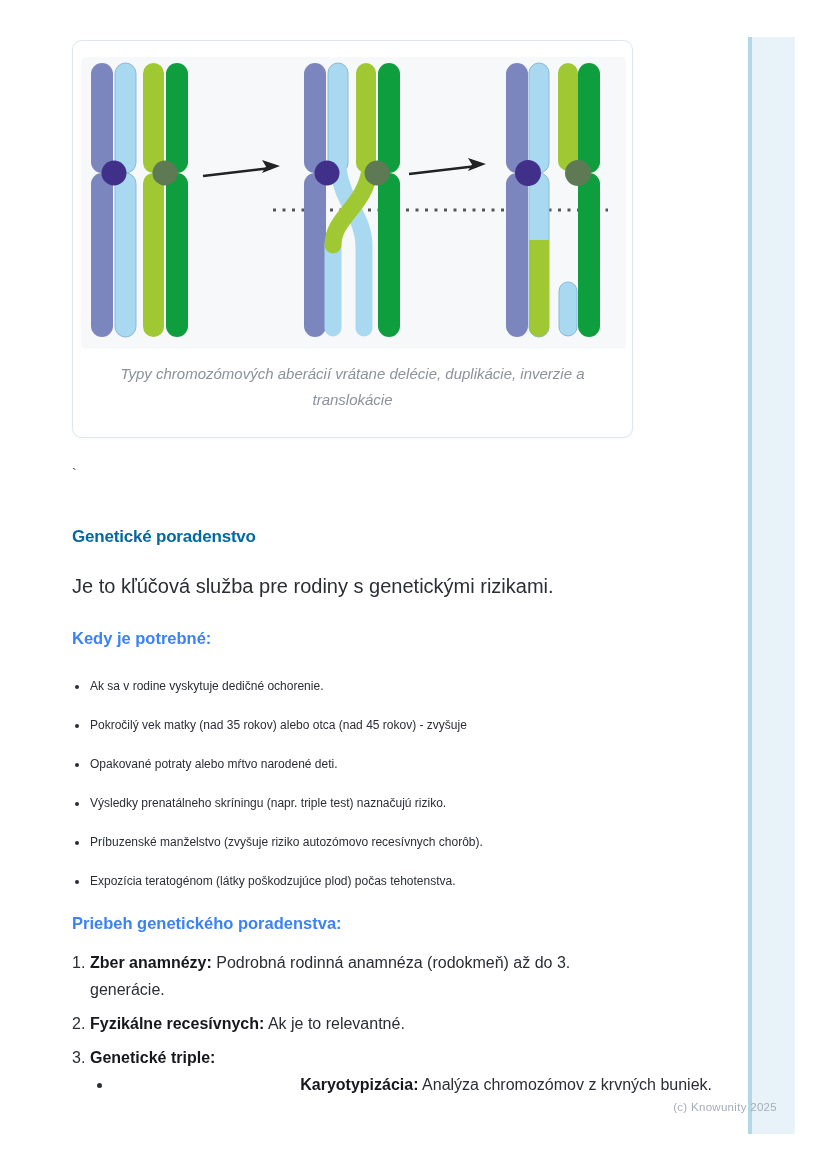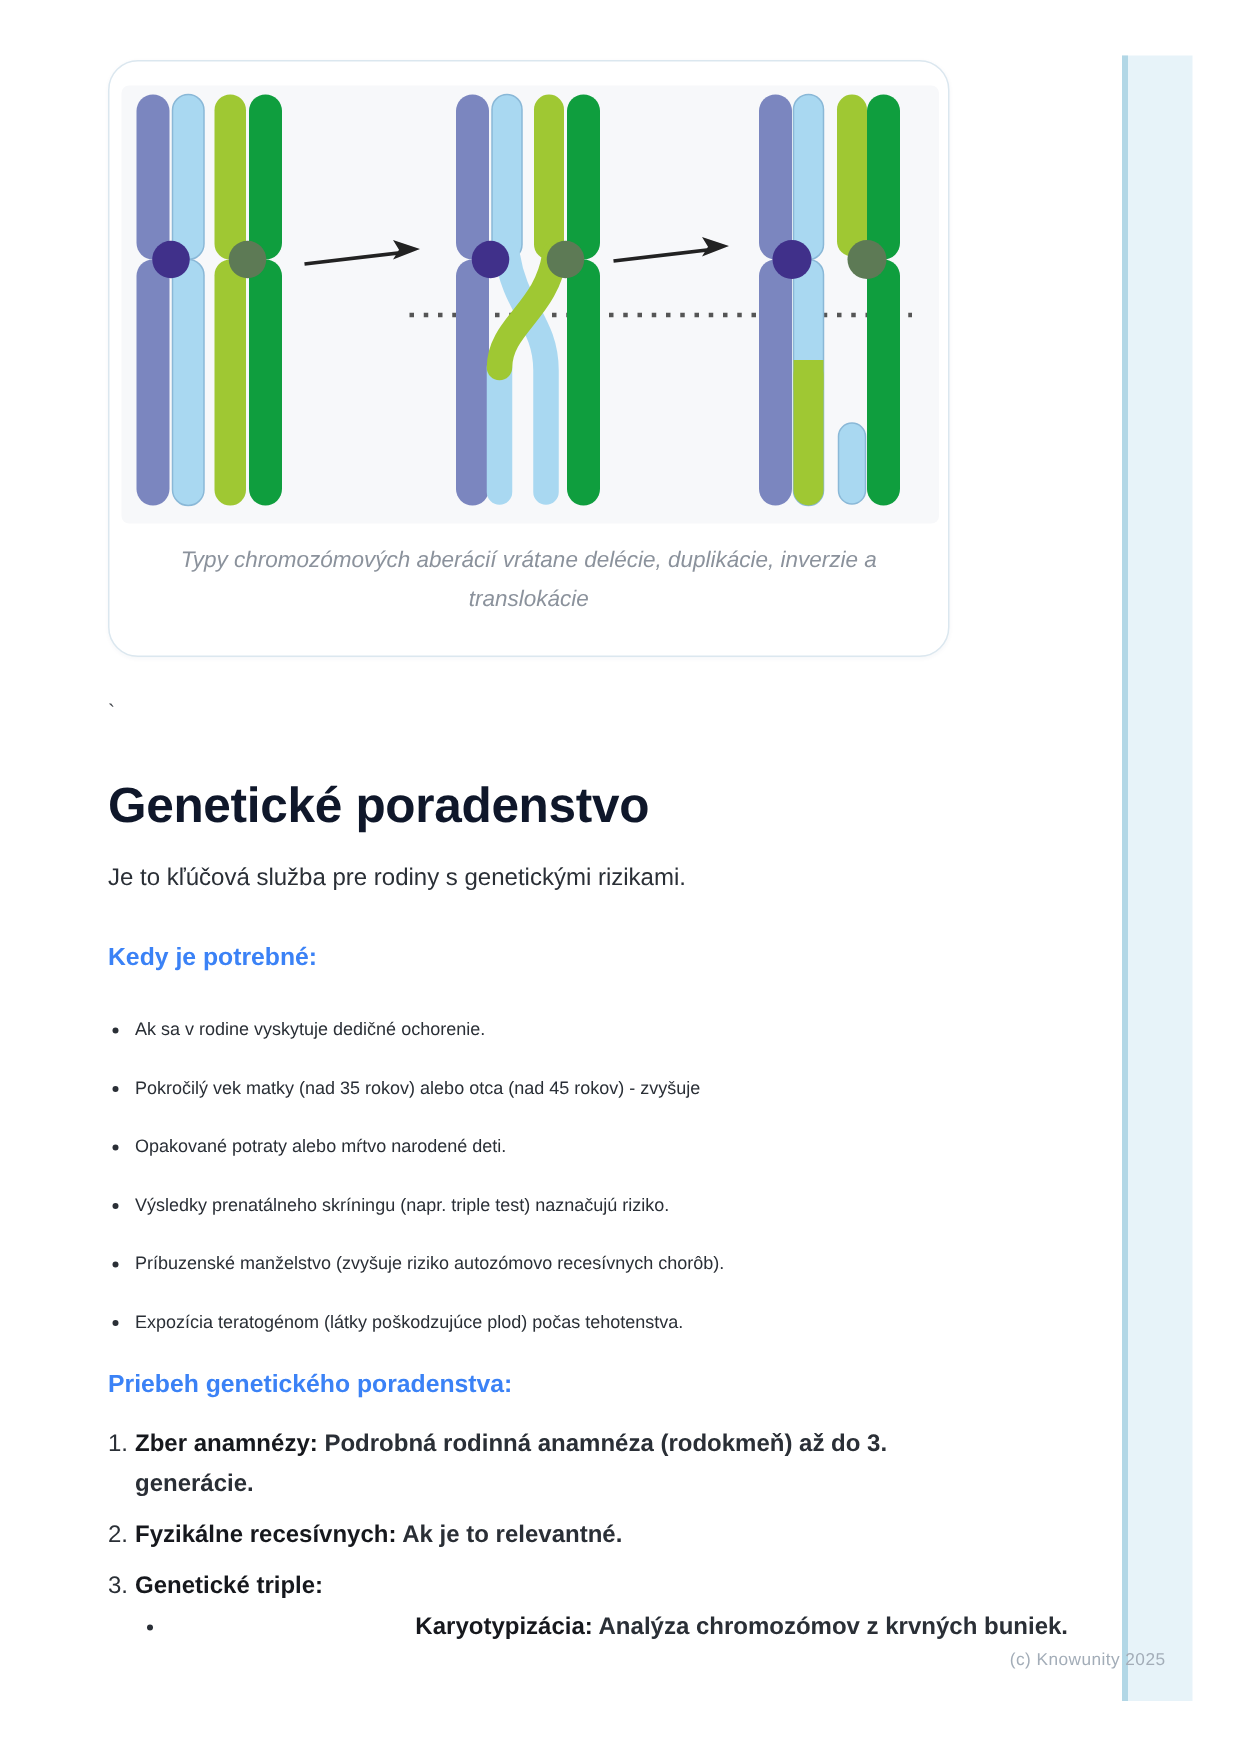--- a/index.html
+++ b/index.html
@@ -8,46 +8,46 @@
     font-family:"Liberation Sans", sans-serif;color:#2a2f36;overflow:hidden;
   }
   
   .edge-strip{
     position:absolute;left:748px;top:37px;width:43px;height:1097px;
     background:#e7f3f9;border-left:4px solid #b2d7e6;z-index:1;
   }
   .content{position:absolute;left:72px;top:40px;width:640px;z-index:2;}
   
   .figure-card{
-    margin:0;width:543px;border:1px solid #dbe7ef;border-radius:20px;
+    margin:0;width:543px;border:1px solid #dbe7ef;border-radius:10px;
     background:#ffffff;padding:16px 8px 24px 8px;box-shadow:0 1px 3px rgba(30,60,90,.04);
   }
   .figure-image{
     width:545px;height:292px;background:#f7f8fa;border-radius:5px;overflow:hidden;
   }
   .figure-image svg{display:block;}
   figcaption{
     margin:12px auto 0 auto;max-width:470px;text-align:center;
     font-style:italic;font-size:15px;line-height:26px;color:#8b929c;
   }
   .stray{margin-top:28px;height:20px;font-size:14px;color:#44484e;}
   h1{
-    margin:36px 0 0 0;font-size:33px;line-height:30px;font-weight:700;
-    color:#0f172a;letter-spacing:-0.2px;
+    margin:36px 0 0 0;font-size:17px;line-height:30px;font-weight:700;
+    color:#0369a1;letter-spacing:-0.2px;
   }
-  .intro{margin:21px 0 0 0;font-size:16px;line-height:26px;color:#2a2f36;}
+  .intro{margin:21px 0 0 0;font-size:20px;line-height:26px;color:#2a2f36;}
   h2{margin:26px 0 0 0;font-size:16.5px;line-height:27px;font-weight:700;color:#3b82f6;}
   h2.process-title{margin-top:15px;}
   ul.bullets{margin:21px 0 0 0;padding:0 0 0 17px;list-style:disc outside;}
   ul.bullets>li{margin:12px 0 7px 0;font-size:12px;line-height:27px;color:#2a2f36;padding-left:1px;}
   .line{display:block;}
   ol.steps{margin:12px 0 0 0;padding:0;list-style:none;}
   ol.steps>li{display:flex;margin:0 0 7px 0;font-size:16px;line-height:27px;}
   ol.steps .num{flex:0 0 18px;}
-  ol.steps .li-body{flex:1;font-weight:bold;}
+  ol.steps .li-body{flex:1;}
   ol.steps b{color:#16181d;}
   ul.sub{margin:0;padding:0 0 0 23px;list-style:disc outside;text-align:right;}
   ul.sub>li{font-size:16px;line-height:27px;}
   ul.sub b{color:#16181d;}
   .footer{
     position:absolute;top:1101px;right:51px;z-index:3;
     font-size:11.5px;letter-spacing:.3px;color:#a3adb8;
   }
 </style>
 </head>

